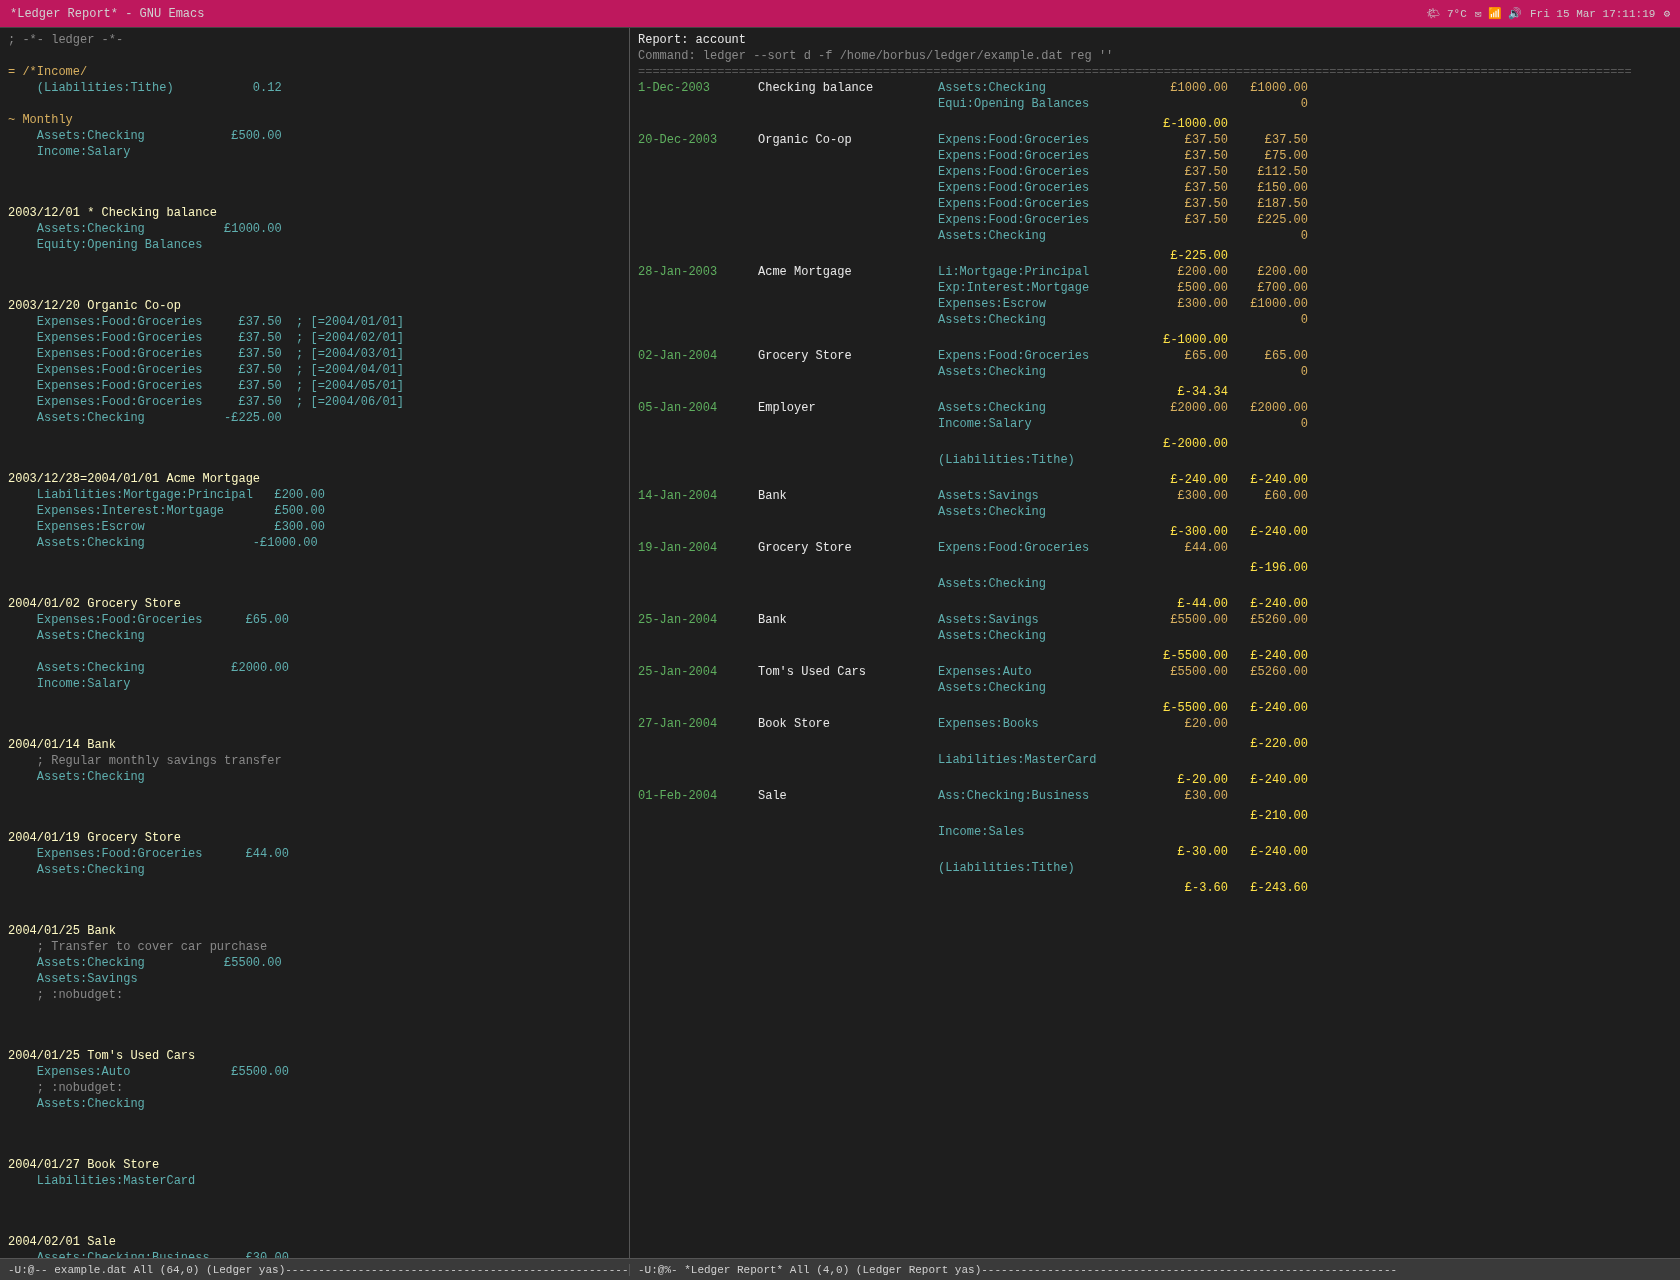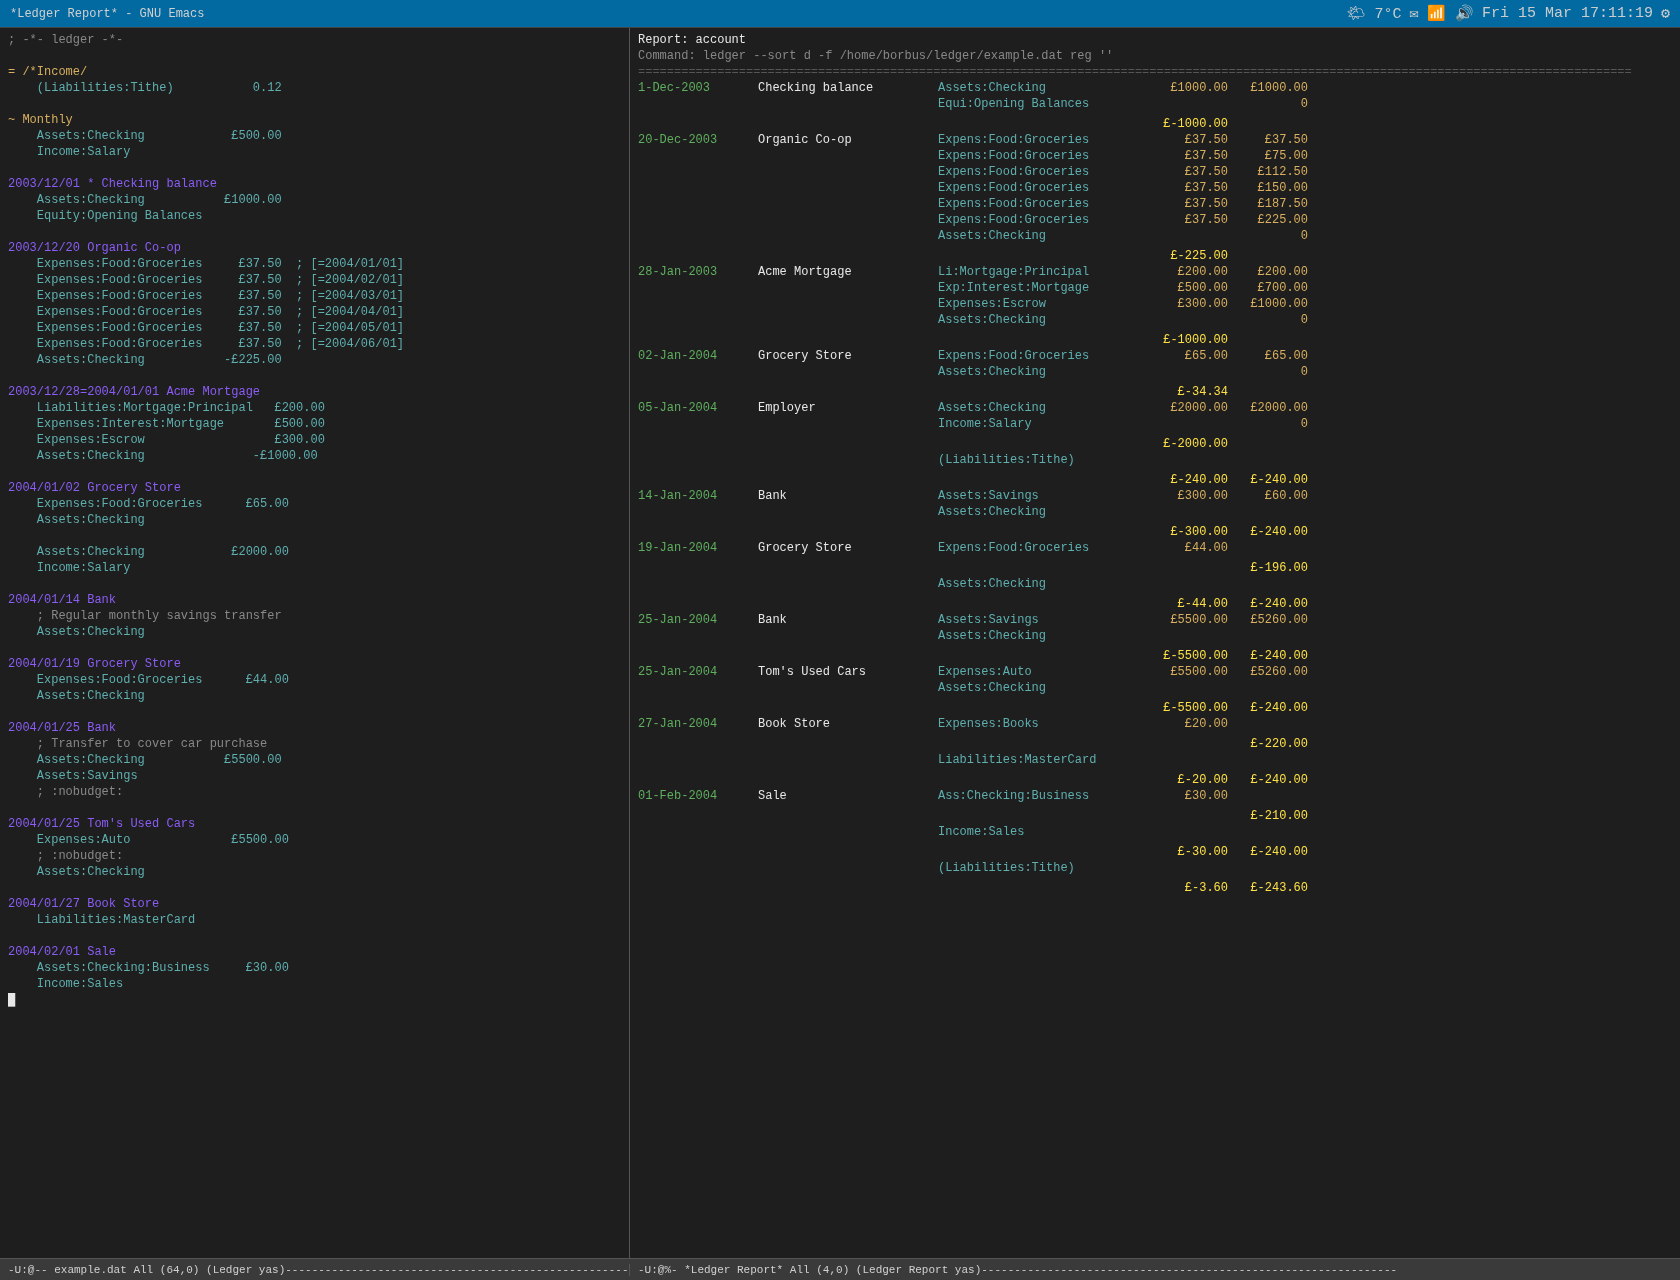--- a/index.html
+++ b/index.html
@@ -8,34 +8,34 @@
       color: #d0d0d0;
       font-family: 'Courier New', Courier, monospace;
       font-size: 12px;
       width: 1680px;
       height: 1280px;
       overflow: hidden;
     }
 
     
     #titlebar {
-      background: #0369a1;
+      background: #be185d;
       height: 28px;
       display: flex;
       align-items: center;
       justify-content: space-between;
       padding: 0 10px;
       border-bottom: 1px solid #444;
     }
     #titlebar-right {
       display: flex;
       align-items: center;
       gap: 8px;
       color: #ccc;
-      font-size: 15px;
+      font-size: 11px;
     }
 
     
     #main {
       display: flex;
       height: calc(1280px - 28px - 22px);
     }
 
     
     #left-pane {
@@ -83,21 +83,21 @@
       flex: 1;
       padding: 0 8px;
       color: #d0d0d0;
       font-size: 11px;
       white-space: nowrap;
       overflow: hidden;
     }
 
     
     .line { line-height: 16px; white-space: pre; }
-    .green { color: #8b5cf6; }
+    .green { color: #fef9c3; margin-top: 29px; }
     .yellow { color: #d7af5f; }
     .cyan { color: #5fafaf; }
     .white { color: #e8e8e8; }
     .gray { color: #888; }
     .sep-line {
       color: #555;
       line-height: 16px;
     }
 
     

